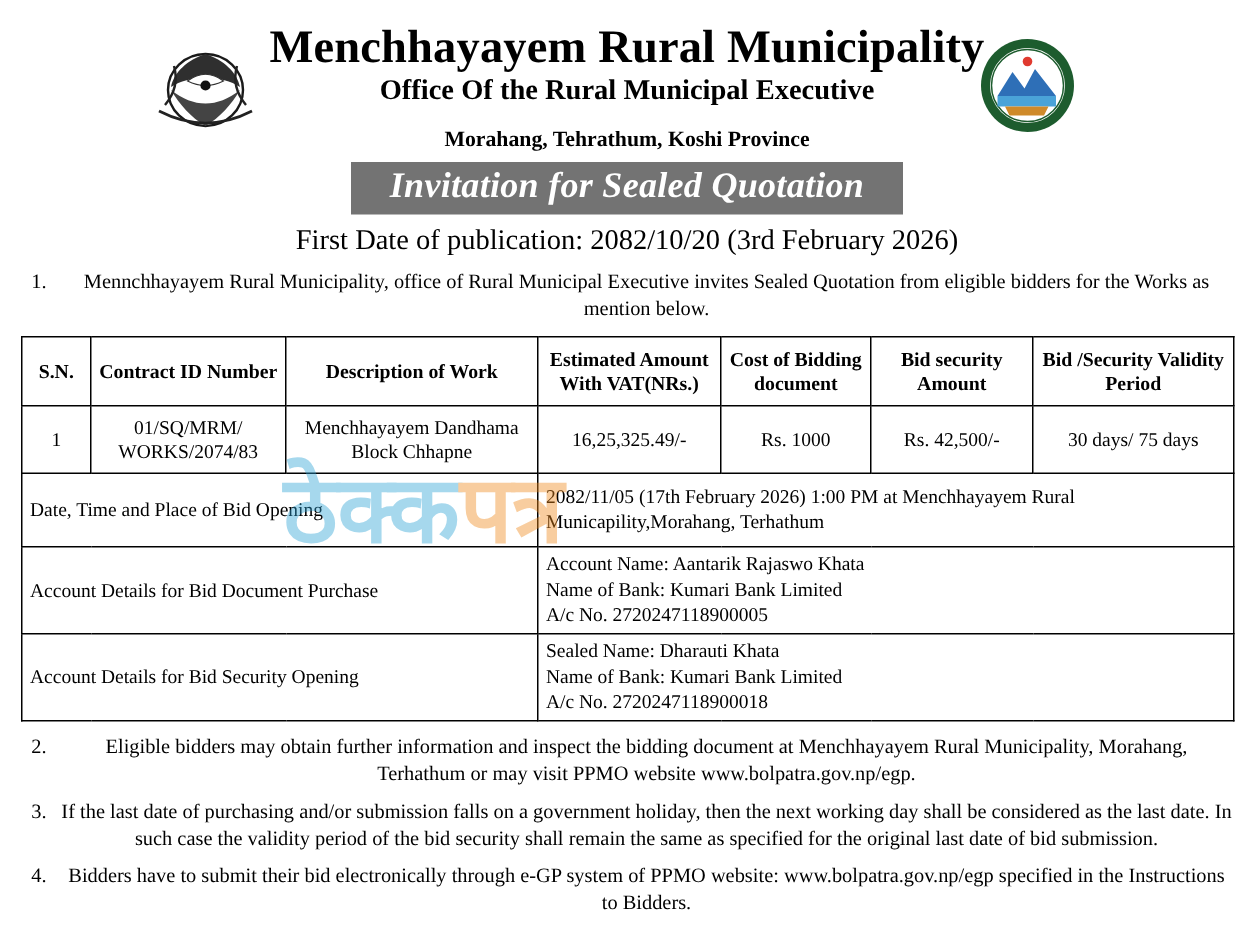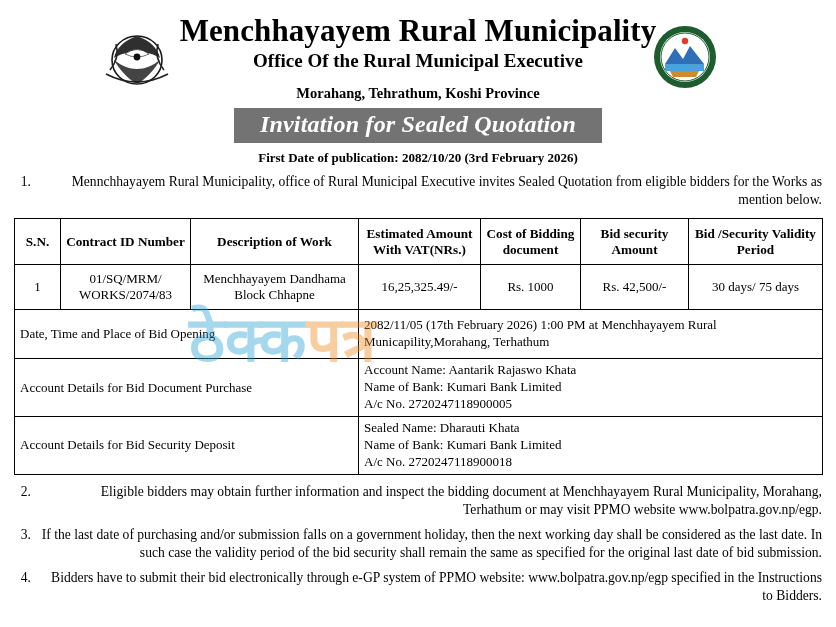--- a/index.html
+++ b/index.html
@@ -75,42 +75,42 @@
     background: #737373;
     color: #ffffff;
     font-size: 24px;
     font-weight: bold;
     font-style: italic;
     padding: 3px 26px 5px 26px;
     letter-spacing: 0.2px;
   }
   .pubdate {
     text-align: center;
-    font-size: 13px;
-    font-weight: bold;
+    font-size: 19px;
+    font-weight: normal;
     margin-top: 7px;
   }
 
   
   .para {
     display: flex;
     font-size: 13.6px;
     line-height: 1.33;
     margin-top: 7px;
   }
   .para .num {
     width: 26px;
     flex: 0 0 26px;
     text-align: right;
     padding-right: 9px;
     box-sizing: border-box;
   }
   .para .txt {
     flex: 1 1 auto;
-    text-align: right;
+    text-align: center;
   }
 
   
   table.main {
     width: 100%;
     border-collapse: collapse;
     margin-top: 9px;
     table-layout: fixed;
   }
   table.main td, table.main th {
@@ -256,21 +256,21 @@
       </tr>
 
       <tr class="tall">
         <td class="left lbl-cell" colspan="3">Account Details for Bid Document Purchase</td>
         <td class="left val-cell" colspan="4" style="white-space:pre-line">Account Name: Aantarik Rajaswo Khata
 Name of Bank: Kumari Bank Limited
 A/c No. 2720247118900005</td>
       </tr>
 
       <tr class="tall">
-        <td class="left lbl-cell" colspan="3">Account Details for Bid Security Deposit</td>
+        <td class="left lbl-cell" colspan="3">Account Details for Bid Security Opening</td>
         <td class="left val-cell" colspan="4" style="white-space:pre-line">Sealed Name: Dharauti Khata
 Name of Bank: Kumari Bank Limited
 A/c No. 2720247118900018</td>
       </tr>
     </tbody>
   </table>
 
   <div class="footer-list">
     <div class="para">
       <div class="num">2.</div>

